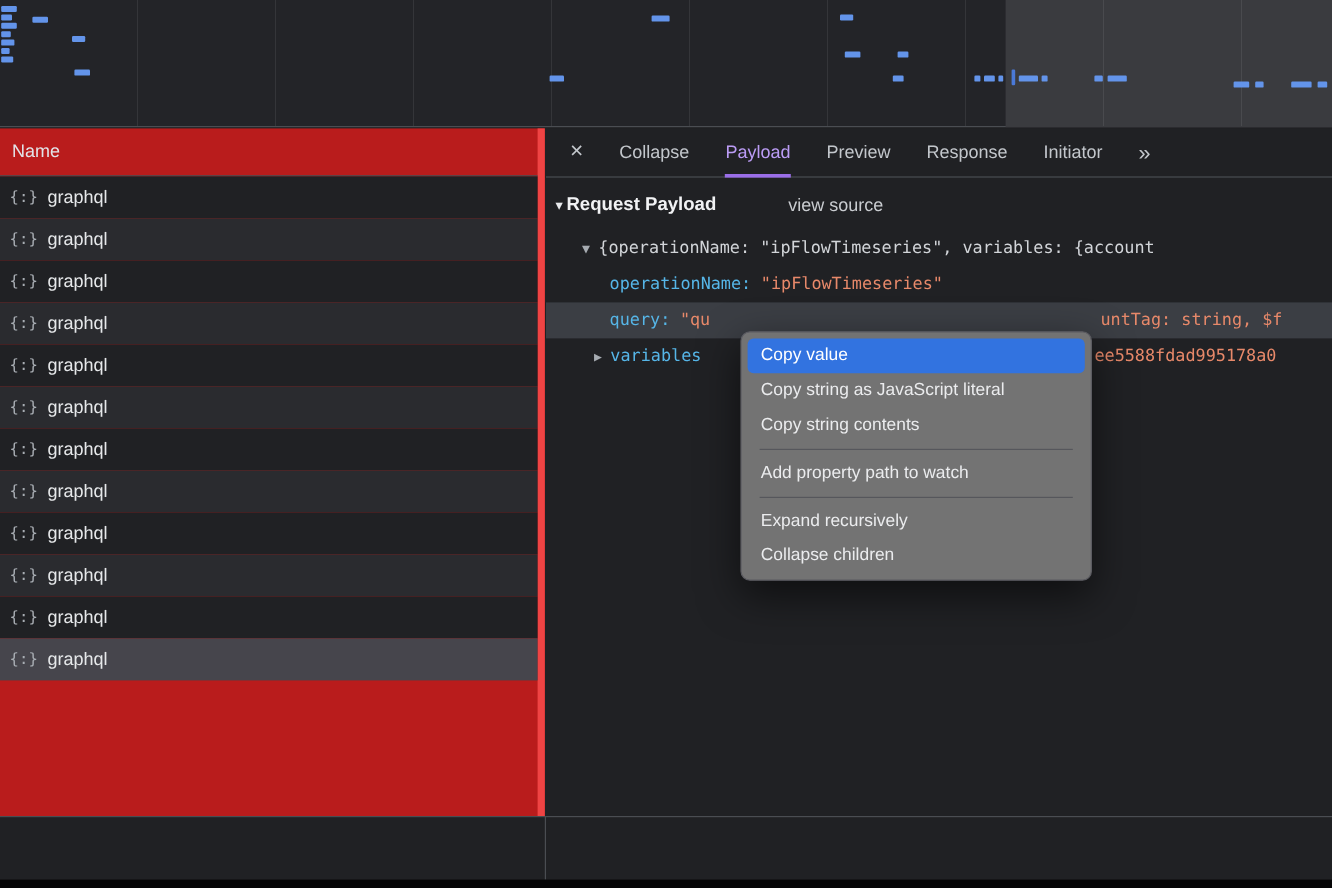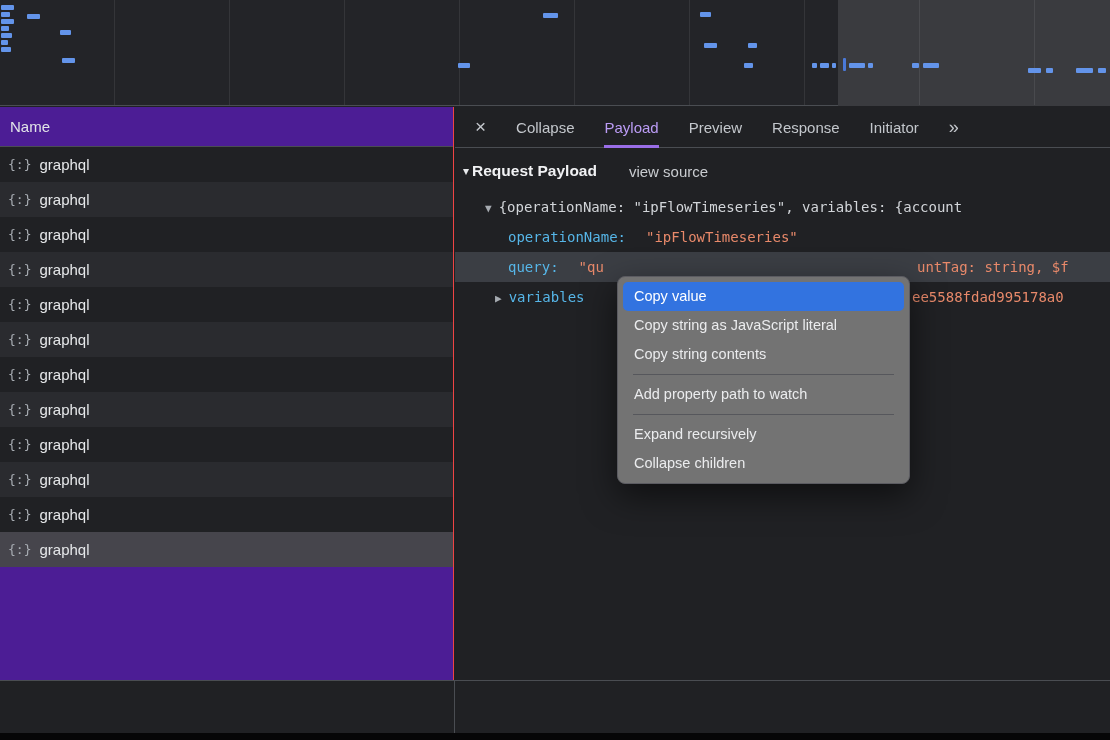--- a/index.html
+++ b/index.html
@@ -36,22 +36,22 @@
     position: absolute;
     background: #6394ea;
     border-radius: 1px;
   }
   .ov-bar.tall { background: #4a79d8; }
 
   
   .left-panel {
     position: absolute; top: 107px; left: 0;
     width: 454px; height: 573px;
-    border-right: 1px solid #ef4444;
-    background: #4c1d95;
+    border-right: 6px solid #ef4444;
+    background: #b91c1c;
   }
   .list-header {
     height: 40px;
     display: flex; align-items: center;
     padding-left: 10px;
     border-bottom: 1px solid #4a4d52;
     font-size: 15px; color: #e2e4e8;
   }
   .req-row {
     height: 35px;
@@ -89,38 +89,38 @@
     border-bottom: 3px solid transparent;
     padding-top: 3px;
   }
   .tab.selected { color: #bb9cf5; border-bottom-color: #9a6ee8; text-align: right; }
   .overflow { font-size: 18px; color: #c3c7cc; }
 
   .payload { padding-top: 14px; }
   .section-head { display: flex; align-items: center; padding-left: 8px; }
   .sec-tri { font-size: 12px; margin-right: 3px; color: #e8eaed; }
   .sec-title { font-weight: bold; font-size: 15.5px; color: #f1f2f4; }
-  .view-src { margin-left: 32px; font-size: 15px; color: #c9ccd0; }
+  .view-src { margin-left: 60px; font-size: 15px; color: #c9ccd0; }
 
   .tree {
     margin-top: 12px;
     font-family: "DejaVu Sans Mono", monospace;
     font-size: 14px;
   }
   .trow {
     height: 30px; line-height: 30px;
     white-space: nowrap; overflow: hidden;
     position: relative;
   }
   .root-row { padding-left: 30px; }
   .tri2 { color: #a6abb1; font-size: 11px; margin-right: 7px; }
   .preview { color: #d2d5d9; }
   .indent2 { padding-left: 53px; }
   .vars-row { padding-left: 40px; }
-  .key { color: #56b6e8; margin-right: 20px; }
+  .key { color: #56b6e8; margin-right: 8px; }
   .str { color: #e8896a; }
   .trow.hl { background: #3b3e44; }
   .tail  { position: absolute; left: 462px; }
   .tail2 { position: absolute; left: 457px; }
 
   
   .bottom-divider {
     position: absolute; top: 680px; left: 0;
     width: 1110px; height: 1px; background: #4a4d52;
   }

